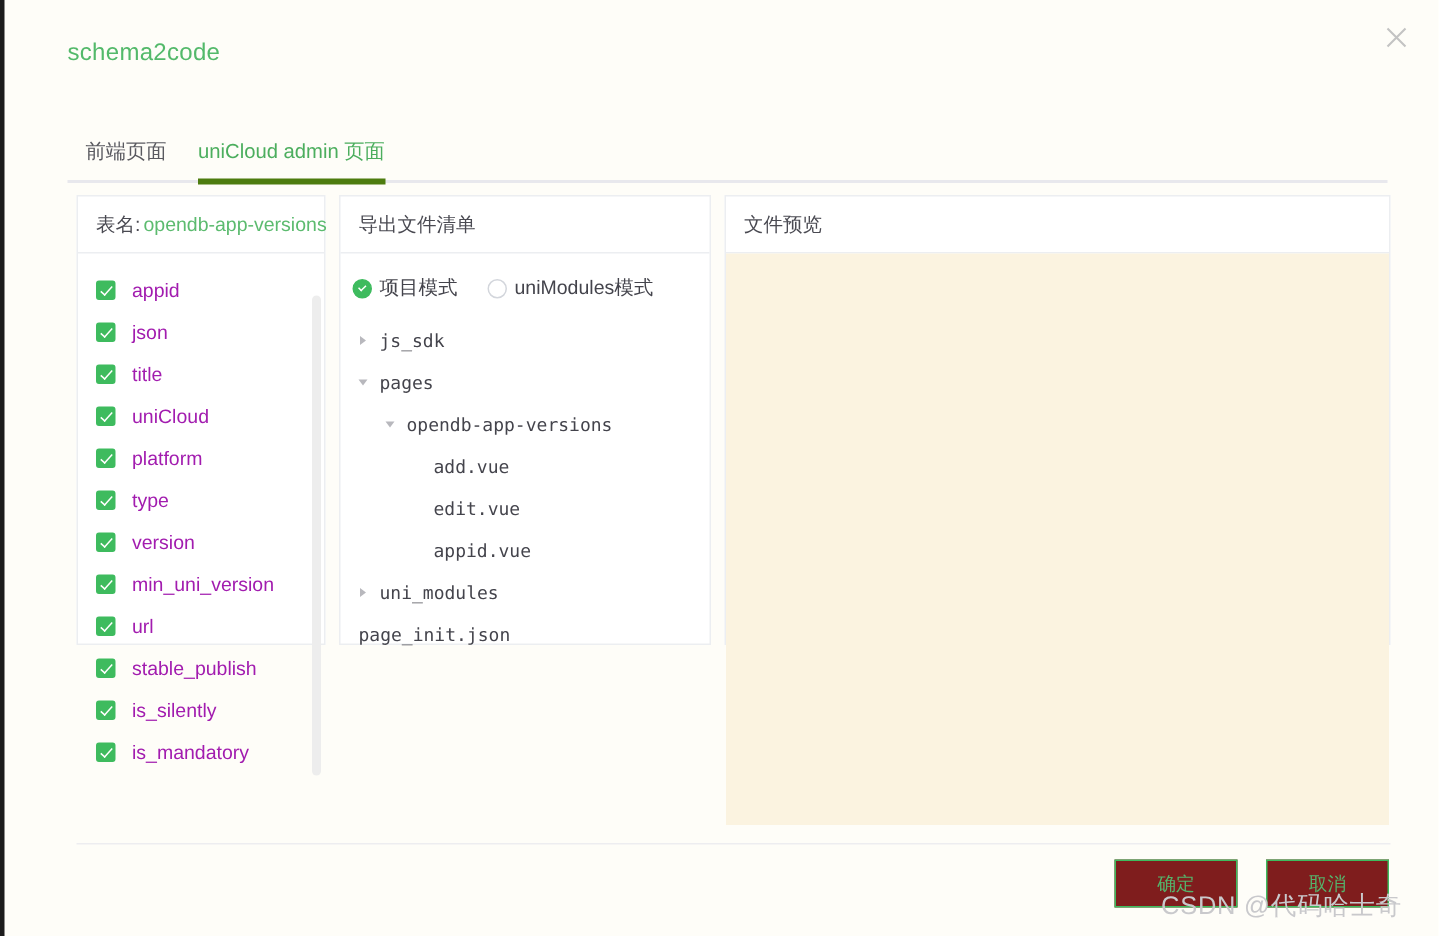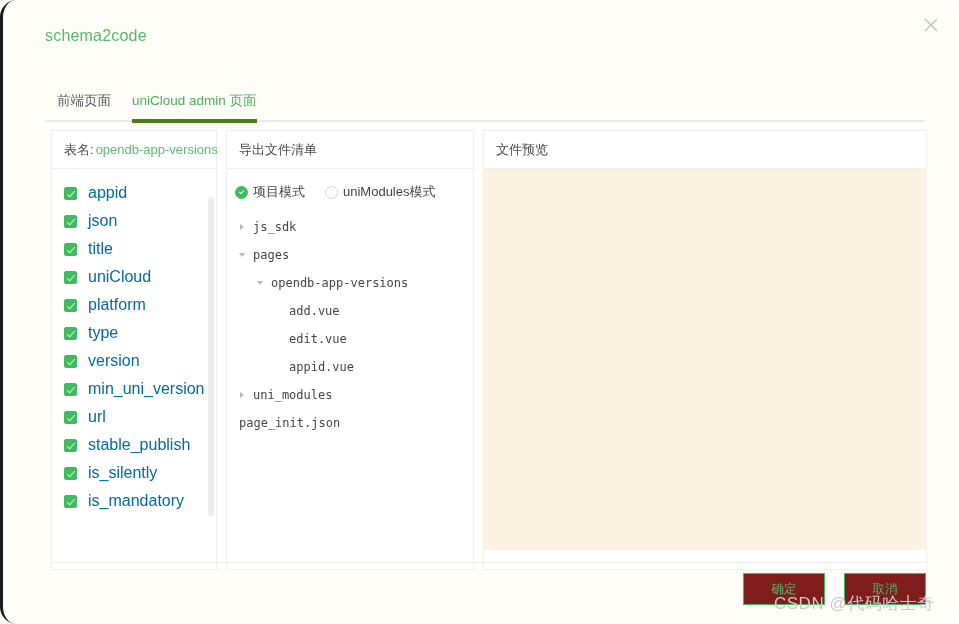--- a/index.html
+++ b/index.html
@@ -8,21 +8,20 @@
     width: 959px; height: 624px;
     font-family: "Liberation Sans", "DejaVu Sans", sans-serif;
     background: #ffffff;
   }
   .screen {
     position: relative;
     width: 959px; height: 624px;
     background: #FEFDF8;
     border-left: 3px solid #1c1c1c;
     overflow: hidden;
-    border-radius: 17px;
   }
   .dialog {
     position: absolute;
     left: 3px; top: 0;
     width: 956px; height: 624px;
     background: #FEFDF8;
   }
   
   .dlg-title {
     position: absolute;
@@ -63,21 +62,21 @@
 
   
   .panels {
     position: absolute;
     left: 45px; top: 130px;
     width: 876px; height: 420px;
   }
   .panel {
     position: absolute;
     top: 0;
-    height: 440px;
+    height: 300px;
     background: #ffffff;
     border: 1px solid #eceef1;
   }
   .panel-head {
     height: 38px;
     border-bottom: 1px solid #eceef1;
     display: flex;
     align-items: center;
     padding-left: 12px;
     font-size: 13px;
@@ -112,22 +111,22 @@
     content: "";
     position: absolute;
     left: 4px; top: 1px;
     width: 3px; height: 7px;
     border: solid #fff;
     border-width: 0 1.6px 1.6px 0;
     transform: rotate(42deg);
   }
   .field-label {
     margin-left: 11px;
-    font-size: 16px;
-    color: #0369a1;
+    font-size: 13px;
+    color: #a21caf;
     white-space: nowrap;
   }
   .field-label.cjk { font-size: 13px; color: #4d4d55; }
   .vscroll {
     position: absolute;
     right: 2px; top: 28px;
     width: 6px; height: 320px;
     background: #ededed;
     border-radius: 3px;
     cursor: pointer;

